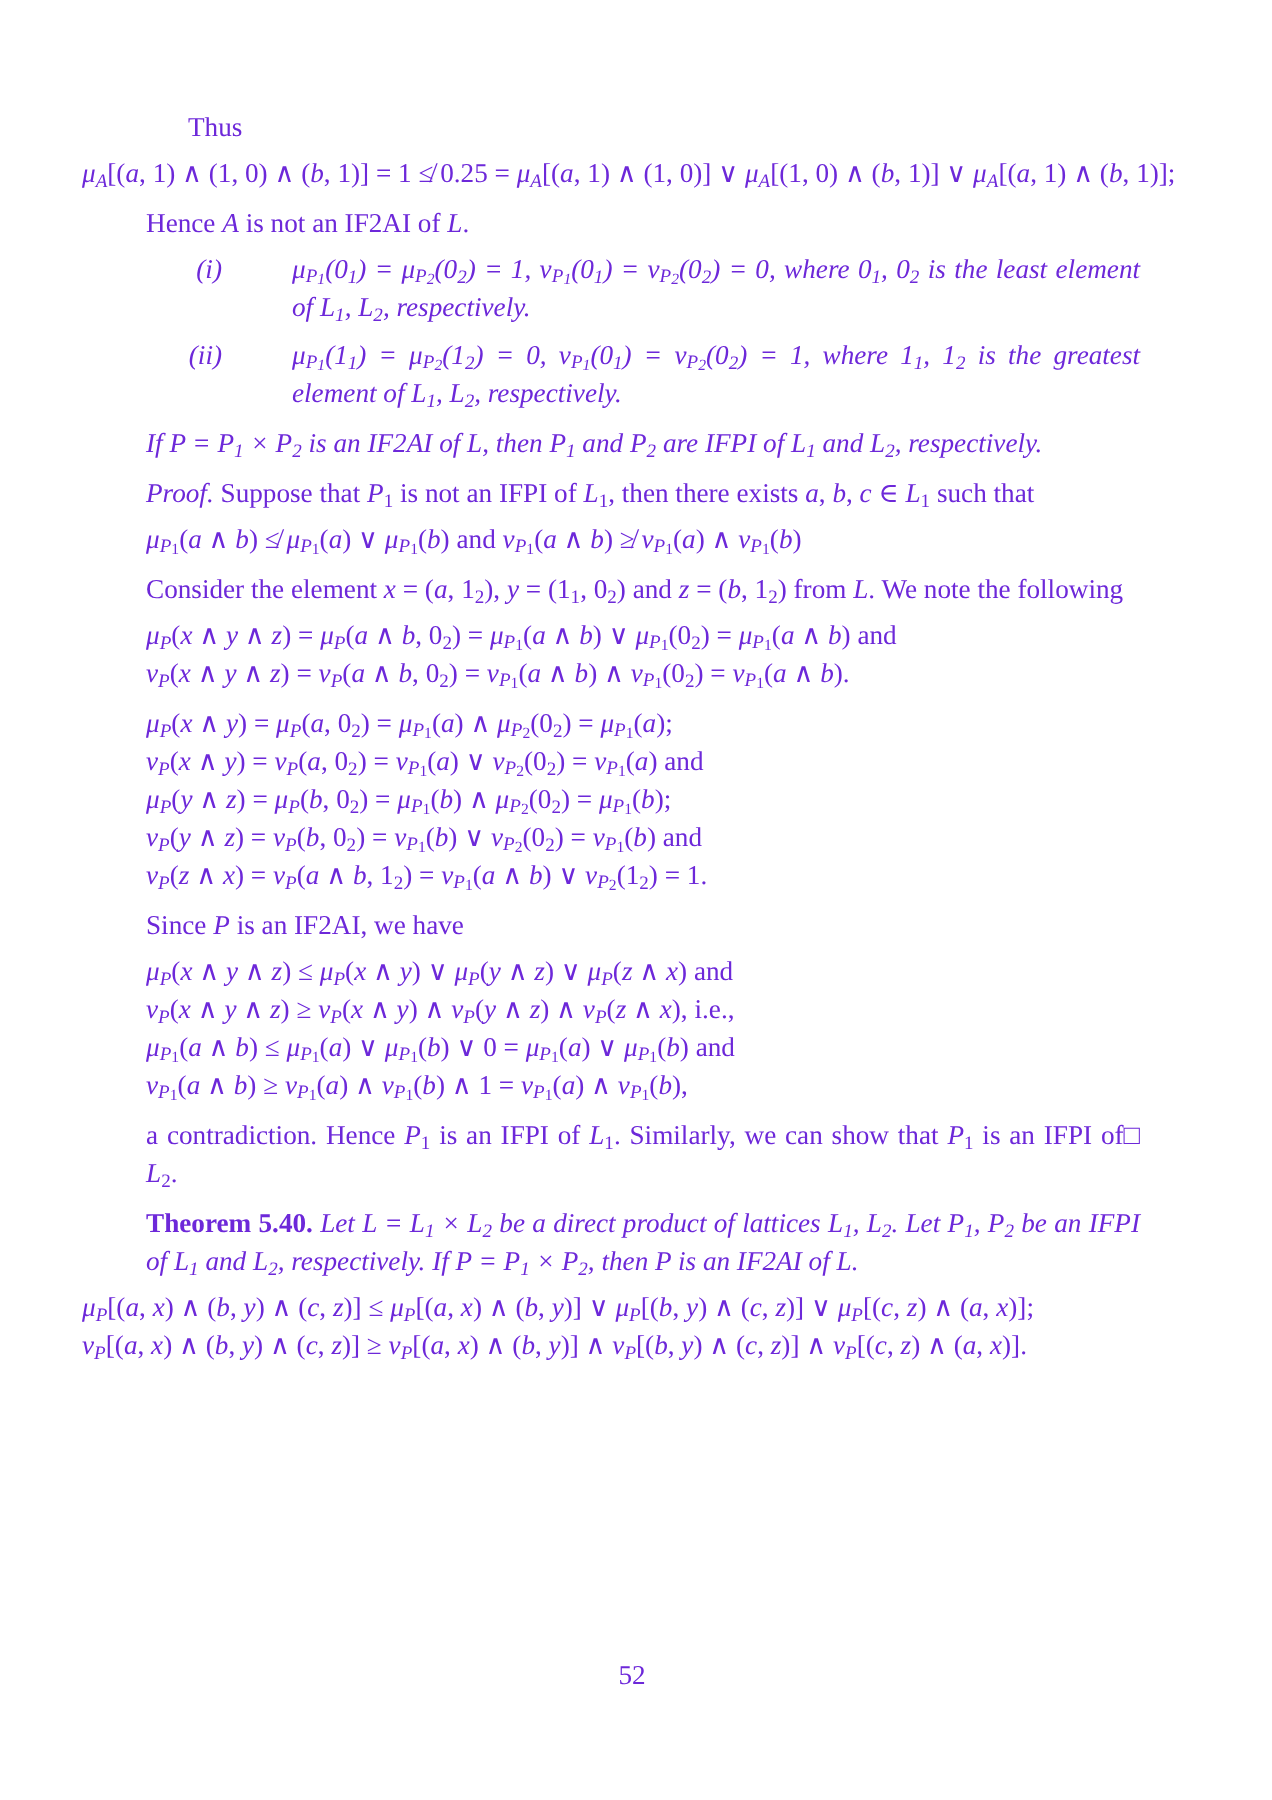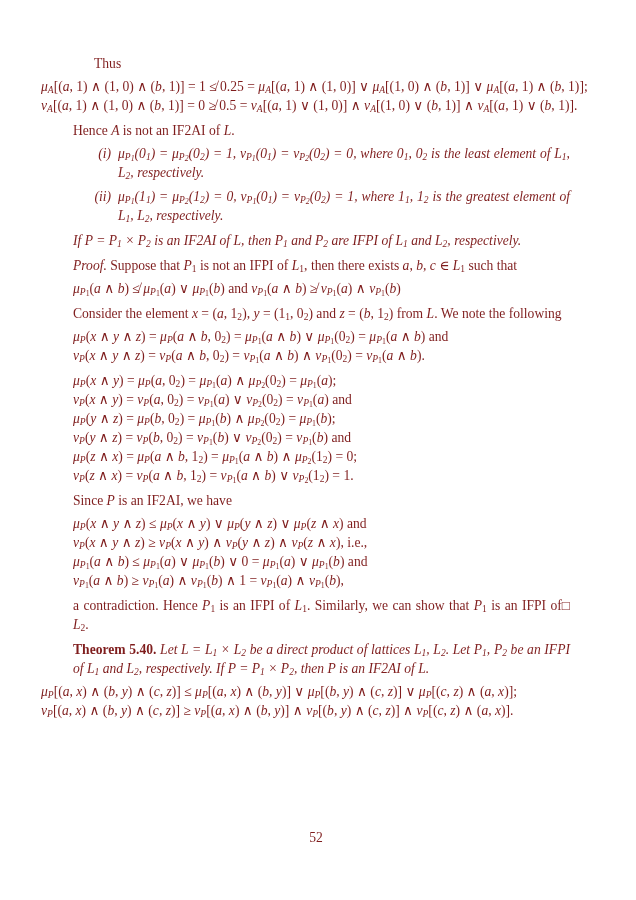--- a/index.html
+++ b/index.html
@@ -1,55 +1,54 @@
 <!DOCTYPE html>
 <html><head>
 <meta charset="utf-8">
 <style>
   html,body{margin:0;padding:0;background:#ffffff;}
   .page{
     position:relative;
     width:636px;height:900px;
     box-sizing:border-box;
     background:#ffffff;
-    color:#7f1d1d;
+    color:#6d28d9;
     font-family:"Liberation Serif","DejaVu Serif","DejaVu Sans",serif;
     font-size:13.6px;
     line-height:19px;
     padding:54px 66px 0 73px;
     overflow:hidden;
   }
   .para{margin:0 0 4px 0;text-align:justify;}
   .para.indent{text-indent:21px;}
   .para.thm{margin:6px 0 4px 0;}
   .para.proof{margin:6px 0 4px 0;}
   .item{display:flex;margin:1px 0 5px 0;padding-left:12px;}
   .item-label{flex:none;width:26px;text-align:right;padding-right:7px;font-style:italic;}
-  .item-body{flex:1;text-align:justify;}
+  .item-body{flex:1;text-align:justify;margin-left:28px;}
   .eq{margin:2px 0 6px 0;text-align:left;}
   .eq-line{white-space:nowrap;}
   .eq.eq-wide{margin-left:-32px;margin-right:-32px;}
   .run-it{font-style:italic;}
   .run-bf{font-weight:700;}
   .run-m i{font-style:italic;}
   .up{font-style:normal;}
   sub{font-size:70%;line-height:0;vertical-align:-0.25em;}
   sub sub{font-size:82%;vertical-align:-0.15em;}
   .qed{float:right;font-style:normal;}
   .pageno{position:absolute;left:0;right:4px;top:828px;text-align:center;}
 </style>
 </head>
 <body>
 
 <div class="page">
   <main id="content">
       <div class="para indent"><span class="run-rm">Thus</span></div>
       <div class="eq eq-wide">
         <div class="eq-line"><i>μ</i><sub><i>A</i></sub>[(<i>a</i>, 1) ∧ (1, 0) ∧ (<i>b</i>, 1)] = 1 ≰ 0.25 = <i>μ</i><sub><i>A</i></sub>[(<i>a</i>, 1) ∧ (1, 0)] ∨ <i>μ</i><sub><i>A</i></sub>[(1, 0) ∧ (<i>b</i>, 1)] ∨ <i>μ</i><sub><i>A</i></sub>[(<i>a</i>, 1) ∧ (<i>b</i>, 1)];</div>
-        <div class="eq-line"><i>ν</i><sub><i>A</i></sub>[(<i>a</i>, 1) ∧ (1, 0) ∧ (<i>b</i>, 1)] = 0 ≱ 0.5 = <i>ν</i><sub><i>A</i></sub>[(<i>a</i>, 1) ∨ (1, 0)] ∧ <i>ν</i><sub><i>A</i></sub>[(1, 0) ∨ (<i>b</i>, 1)] ∧ <i>ν</i><sub><i>A</i></sub>[(<i>a</i>, 1) ∨ (<i>b</i>, 1)].</div>
       </div>
       <div class="para "><span class="run-rm">Hence </span><span class="run-m"><i>A</i></span><span class="run-rm"> is not an IF2AI of </span><span class="run-m"><i>L</i></span><span class="run-rm">.</span></div>
       <div class="item">
         <span class="item-label">(i)</span>
         <span class="item-body"><span class="run-it">μ<sub>P<sub>1</sub></sub>(0<sub>1</sub>) = μ<sub>P<sub>2</sub></sub>(0<sub>2</sub>) = 1, ν<sub>P<sub>1</sub></sub>(0<sub>1</sub>) = ν<sub>P<sub>2</sub></sub>(0<sub>2</sub>) = 0, where 0<sub>1</sub>, 0<sub>2</sub> is the least element of L<sub>1</sub>, L<sub>2</sub>, respectively.</span></span>
       </div>
       <div class="item">
         <span class="item-label">(ii)</span>
         <span class="item-body"><span class="run-it">μ<sub>P<sub>1</sub></sub>(1<sub>1</sub>) = μ<sub>P<sub>2</sub></sub>(1<sub>2</sub>) = 0, ν<sub>P<sub>1</sub></sub>(0<sub>1</sub>) = ν<sub>P<sub>2</sub></sub>(0<sub>2</sub>) = 1, where 1<sub>1</sub>, 1<sub>2</sub> is the greatest element of L<sub>1</sub>, L<sub>2</sub>, respectively.</span></span>
       </div>
@@ -61,21 +60,20 @@
       <div class="para "><span class="run-rm">Consider the element </span><span class="run-m"><i>x</i> = (<i>a</i>, 1<sub>2</sub>), <i>y</i> = (1<sub>1</sub>, 0<sub>2</sub>)</span><span class="run-rm"> and </span><span class="run-m"><i>z</i> = (<i>b</i>, 1<sub>2</sub>)</span><span class="run-rm"> from </span><span class="run-m"><i>L</i></span><span class="run-rm">. We note the following</span></div>
       <div class="eq ">
         <div class="eq-line"><i>μ</i><sub><i>P</i></sub>(<i>x</i> ∧ <i>y</i> ∧ <i>z</i>) = <i>μ</i><sub><i>P</i></sub>(<i>a</i> ∧ <i>b</i>, 0<sub>2</sub>) = <i>μ</i><sub><i>P</i><sub>1</sub></sub>(<i>a</i> ∧ <i>b</i>) ∨ <i>μ</i><sub><i>P</i><sub>1</sub></sub>(0<sub>2</sub>) = <i>μ</i><sub><i>P</i><sub>1</sub></sub>(<i>a</i> ∧ <i>b</i>) <span class="up">and</span></div>
         <div class="eq-line"><i>ν</i><sub><i>P</i></sub>(<i>x</i> ∧ <i>y</i> ∧ <i>z</i>) = <i>ν</i><sub><i>P</i></sub>(<i>a</i> ∧ <i>b</i>, 0<sub>2</sub>) = <i>ν</i><sub><i>P</i><sub>1</sub></sub>(<i>a</i> ∧ <i>b</i>) ∧ <i>ν</i><sub><i>P</i><sub>1</sub></sub>(0<sub>2</sub>) = <i>ν</i><sub><i>P</i><sub>1</sub></sub>(<i>a</i> ∧ <i>b</i>).</div>
       </div>
       <div class="eq ">
         <div class="eq-line"><i>μ</i><sub><i>P</i></sub>(<i>x</i> ∧ <i>y</i>) = <i>μ</i><sub><i>P</i></sub>(<i>a</i>, 0<sub>2</sub>) = <i>μ</i><sub><i>P</i><sub>1</sub></sub>(<i>a</i>) ∧ <i>μ</i><sub><i>P</i><sub>2</sub></sub>(0<sub>2</sub>) = <i>μ</i><sub><i>P</i><sub>1</sub></sub>(<i>a</i>);</div>
         <div class="eq-line"><i>ν</i><sub><i>P</i></sub>(<i>x</i> ∧ <i>y</i>) = <i>ν</i><sub><i>P</i></sub>(<i>a</i>, 0<sub>2</sub>) = <i>ν</i><sub><i>P</i><sub>1</sub></sub>(<i>a</i>) ∨ <i>ν</i><sub><i>P</i><sub>2</sub></sub>(0<sub>2</sub>) = <i>ν</i><sub><i>P</i><sub>1</sub></sub>(<i>a</i>) <span class="up">and</span></div>
         <div class="eq-line"><i>μ</i><sub><i>P</i></sub>(<i>y</i> ∧ <i>z</i>) = <i>μ</i><sub><i>P</i></sub>(<i>b</i>, 0<sub>2</sub>) = <i>μ</i><sub><i>P</i><sub>1</sub></sub>(<i>b</i>) ∧ <i>μ</i><sub><i>P</i><sub>2</sub></sub>(0<sub>2</sub>) = <i>μ</i><sub><i>P</i><sub>1</sub></sub>(<i>b</i>);</div>
         <div class="eq-line"><i>ν</i><sub><i>P</i></sub>(<i>y</i> ∧ <i>z</i>) = <i>ν</i><sub><i>P</i></sub>(<i>b</i>, 0<sub>2</sub>) = <i>ν</i><sub><i>P</i><sub>1</sub></sub>(<i>b</i>) ∨ <i>ν</i><sub><i>P</i><sub>2</sub></sub>(0<sub>2</sub>) = <i>ν</i><sub><i>P</i><sub>1</sub></sub>(<i>b</i>) <span class="up">and</span></div>
-        <div class="eq-line"><i>μ</i><sub><i>P</i></sub>(<i>z</i> ∧ <i>x</i>) = <i>μ</i><sub><i>P</i></sub>(<i>a</i> ∧ <i>b</i>, 1<sub>2</sub>) = <i>μ</i><sub><i>P</i><sub>1</sub></sub>(<i>a</i> ∧ <i>b</i>) ∧ <i>μ</i><sub><i>P</i><sub>2</sub></sub>(1<sub>2</sub>) = 0;</div>
         <div class="eq-line"><i>ν</i><sub><i>P</i></sub>(<i>z</i> ∧ <i>x</i>) = <i>ν</i><sub><i>P</i></sub>(<i>a</i> ∧ <i>b</i>, 1<sub>2</sub>) = <i>ν</i><sub><i>P</i><sub>1</sub></sub>(<i>a</i> ∧ <i>b</i>) ∨ <i>ν</i><sub><i>P</i><sub>2</sub></sub>(1<sub>2</sub>) = 1.</div>
       </div>
       <div class="para "><span class="run-rm">Since </span><span class="run-m"><i>P</i></span><span class="run-rm"> is an IF2AI, we have</span></div>
       <div class="eq ">
         <div class="eq-line"><i>μ</i><sub><i>P</i></sub>(<i>x</i> ∧ <i>y</i> ∧ <i>z</i>) ≤ <i>μ</i><sub><i>P</i></sub>(<i>x</i> ∧ <i>y</i>) ∨ <i>μ</i><sub><i>P</i></sub>(<i>y</i> ∧ <i>z</i>) ∨ <i>μ</i><sub><i>P</i></sub>(<i>z</i> ∧ <i>x</i>) <span class="up">and</span></div>
         <div class="eq-line"><i>ν</i><sub><i>P</i></sub>(<i>x</i> ∧ <i>y</i> ∧ <i>z</i>) ≥ <i>ν</i><sub><i>P</i></sub>(<i>x</i> ∧ <i>y</i>) ∧ <i>ν</i><sub><i>P</i></sub>(<i>y</i> ∧ <i>z</i>) ∧ <i>ν</i><sub><i>P</i></sub>(<i>z</i> ∧ <i>x</i>), <span class="up">i.e.,</span></div>
         <div class="eq-line"><i>μ</i><sub><i>P</i><sub>1</sub></sub>(<i>a</i> ∧ <i>b</i>) ≤ <i>μ</i><sub><i>P</i><sub>1</sub></sub>(<i>a</i>) ∨ <i>μ</i><sub><i>P</i><sub>1</sub></sub>(<i>b</i>) ∨ 0 = <i>μ</i><sub><i>P</i><sub>1</sub></sub>(<i>a</i>) ∨ <i>μ</i><sub><i>P</i><sub>1</sub></sub>(<i>b</i>) <span class="up">and</span></div>
         <div class="eq-line"><i>ν</i><sub><i>P</i><sub>1</sub></sub>(<i>a</i> ∧ <i>b</i>) ≥ <i>ν</i><sub><i>P</i><sub>1</sub></sub>(<i>a</i>) ∧ <i>ν</i><sub><i>P</i><sub>1</sub></sub>(<i>b</i>) ∧ 1 = <i>ν</i><sub><i>P</i><sub>1</sub></sub>(<i>a</i>) ∧ <i>ν</i><sub><i>P</i><sub>1</sub></sub>(<i>b</i>),</div>
       </div>
       <div class="para "><span class="qed">□</span><span class="run-rm">a contradiction. Hence </span><span class="run-m"><i>P</i><sub>1</sub></span><span class="run-rm"> is an IFPI of </span><span class="run-m"><i>L</i><sub>1</sub></span><span class="run-rm">. Similarly, we can show that </span><span class="run-m"><i>P</i><sub>1</sub></span><span class="run-rm"> is an IFPI of </span><span class="run-m"><i>L</i><sub>2</sub></span><span class="run-rm">.</span></div>

